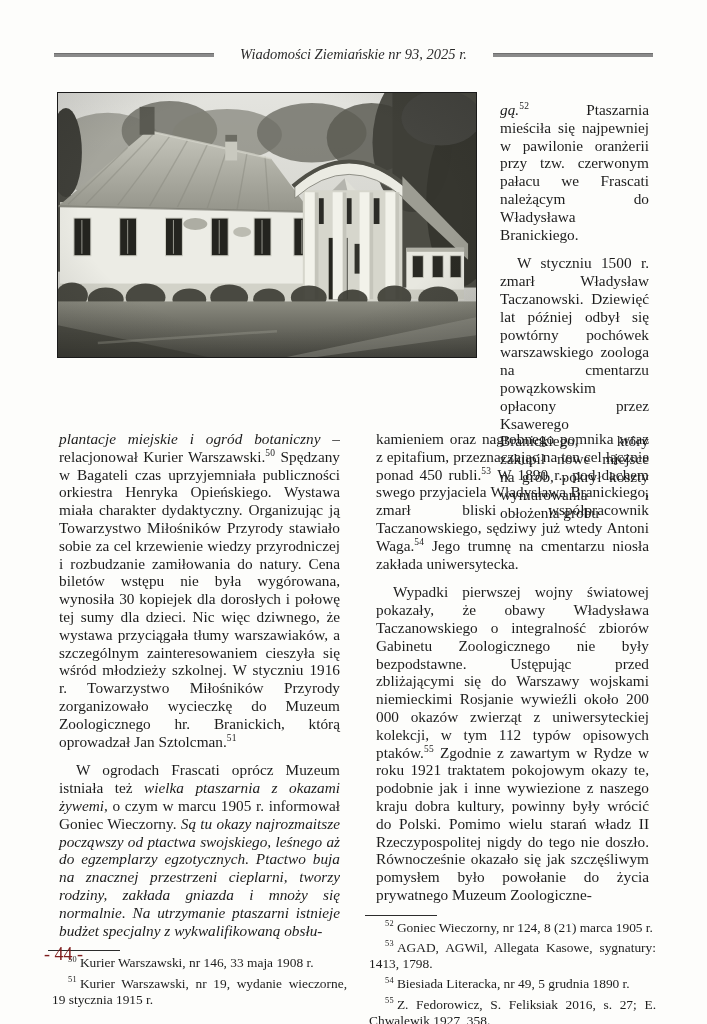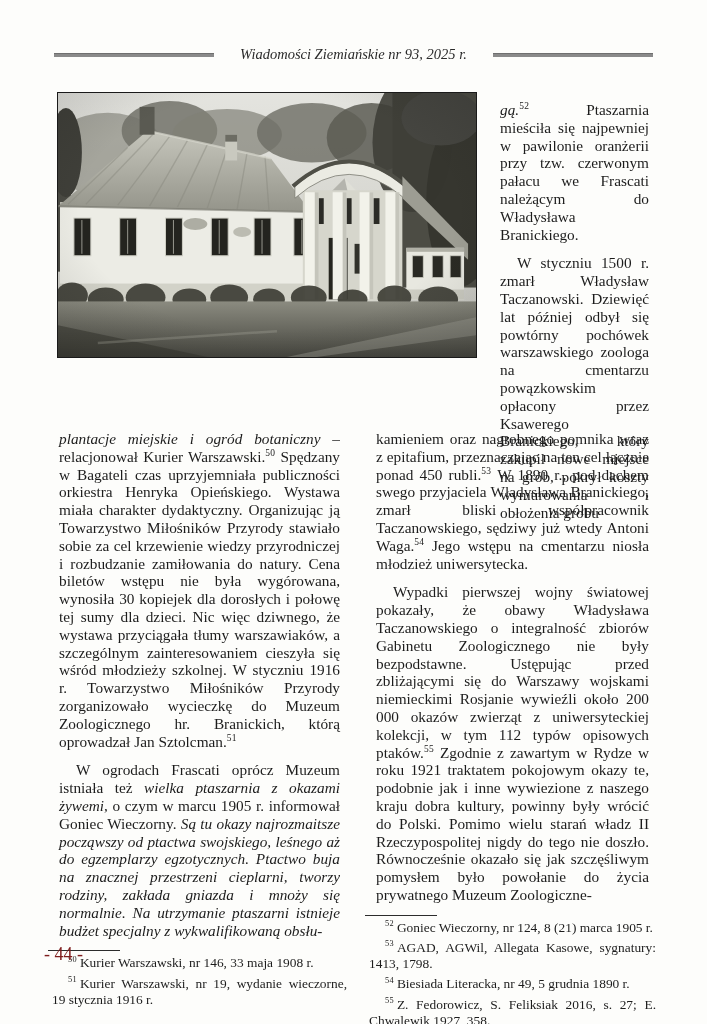--- a/index.html
+++ b/index.html
@@ -187,25 +187,25 @@
   <div class="col col-side" lang="pl">
     <p class="para"><span class="it">gą.</span><sup>52</sup><span> Ptaszarnia mieściła się najpewniej w pawilonie oranżerii przy tzw. czerwonym pałacu we Frascati należącym do Władysława Branickiego.</span></p>
     <p class="para indent"><span>W styczniu 1500 r. zmarł Władysław Taczanowski. Dziewięć lat później odbył się powtórny pochówek warszawskiego zoologa na cmentarzu powązkowskim opłacony przez Ksawerego Branickiego, który zakupił nowe miejsce na grób, pokrył koszty wymurowania i obłożenia grobu</span></p>
   </div>
 
   <div class="col col-left" lang="pl">
     <p class="para"><span class="it">plantacje miejskie i ogród botaniczny</span><span> – relacjonował Kurier Warszawski.</span><sup>50</sup><span> Spędzany w Bagateli czas uprzyjemniała publiczności orkiestra Henryka Opieńskiego. Wystawa miała charakter dydaktyczny. Organizując ją Towarzystwo Miłośników Przyrody stawiało sobie za cel krzewienie wiedzy przyrodniczej i rozbudzanie zamiłowania do natury. Cena biletów wstępu nie była wygórowana, wynosiła 30 kopiejek dla dorosłych i połowę tej sumy dla dzieci. Nic więc dziwnego, że wystawa przyciągała tłumy warszawiaków, a szczególnym zainteresowaniem cieszyła się wśród młodzieży szkolnej. W styczniu 1916 r. Towarzystwo Miłośników Przyrody zorganizowało wycieczkę do Muzeum Zoologicznego hr. Branickich, którą oprowadzał Jan Sztolcman.</span><sup>51</sup></p>
     <p class="para indent"><span>W ogrodach Frascati oprócz Muzeum istniała też </span><span class="it">wielka ptaszarnia z okazami żywemi</span><span>, o czym w marcu 1905 r. informował Goniec Wieczorny. </span><span class="it">Są tu okazy najrozmaitsze począwszy od ptactwa swojskiego, leśnego aż do egzemplarzy egzotycznych. Ptactwo buja na znacznej przestrzeni cieplarni, tworzy rodziny, zakłada gniazda i mnoży się normalnie. Na utrzymanie ptaszarni istnieje budżet specjalny z wykwalifikowaną obsłu-</span></p>
     <div class="fnrule"></div>
     <p class="fn"><sup>50</sup><span>Kurier Warszawski, nr 146, 33 maja 1908 r.</span></p>
-    <p class="fn"><sup>51</sup><span>Kurier Warszawski, nr 19, wydanie wieczorne, 19 stycznia 1916 r.</span></p>
+    <p class="fn"><sup>51</sup><span>Kurier Warszawski, nr 19, wydanie wieczorne, 19 stycznia 1915 r.</span></p>
   </div>
 
   <div class="col col-right" lang="pl">
-    <p class="para"><span>kamieniem oraz nagrobnego pomnika wraz z epitafium, przeznaczając na ten cel łącznie ponad 450 rubli.</span><sup>53</sup><span> W 1890 r., pod dachem swego przyjaciela Władysława Branickiego, zmarł bliski współpracownik Taczanowskiego, sędziwy już wtedy Antoni Waga.</span><sup>54</sup><span> Jego wstępu na cmentarzu niosła młodzież uniwersytecka.</span></p>
+    <p class="para"><span>kamieniem oraz nagrobnego pomnika wraz z epitafium, przeznaczając na ten cel łącznie ponad 450 rubli.</span><sup>53</sup><span> W 1890 r., pod dachem swego przyjaciela Władysława Branickiego, zmarł bliski współpracownik Taczanowskiego, sędziwy już wtedy Antoni Waga.</span><sup>54</sup><span> Jego trumnę na cmentarzu niosła zakłada uniwersytecka.</span></p>
     <p class="para indent"><span>Wypadki pierwszej wojny światowej pokazały, że obawy Władysława Taczanowskiego o integralność zbiorów Gabinetu Zoologicznego nie były bezpodstawne. Ustępując przed zbliżającymi się do Warszawy wojskami niemieckimi Rosjanie wywieźli około 200 000 okazów zwierząt z uniwersyteckiej kolekcji, w tym 112 typów opisowych ptaków.</span><sup>55</sup><span> Zgodnie z zawartym w Rydze w roku 1921 traktatem pokojowym okazy te, podobnie jak i inne wywiezione z naszego kraju dobra kultury, powinny były wrócić do Polski. Pomimo wielu starań władz II Rzeczypospolitej nigdy do tego nie doszło. Równocześnie okazało się jak szczęśliwym pomysłem było powołanie do życia prywatnego Muzeum Zoologiczne-</span></p>
     <div class="fnrule"></div>
     <p class="fn"><sup>52</sup><span>Goniec Wieczorny, nr 124, 8 (21) marca 1905 r.</span></p>
     <p class="fn"><sup>53</sup><span>AGAD, AGWil, Allegata Kasowe, sygnatury: 1413, 1798.</span></p>
     <p class="fn"><sup>54</sup><span>Biesiada Literacka, nr 49, 5 grudnia 1890 r.</span></p>
     <p class="fn"><sup>55</sup><span>Z. Fedorowicz, S. Feliksiak 2016, s. 27; E. Chwalewik 1927, 358.</span></p>
   </div>
 
   <div class="pageno">- 44 -</div>
 

